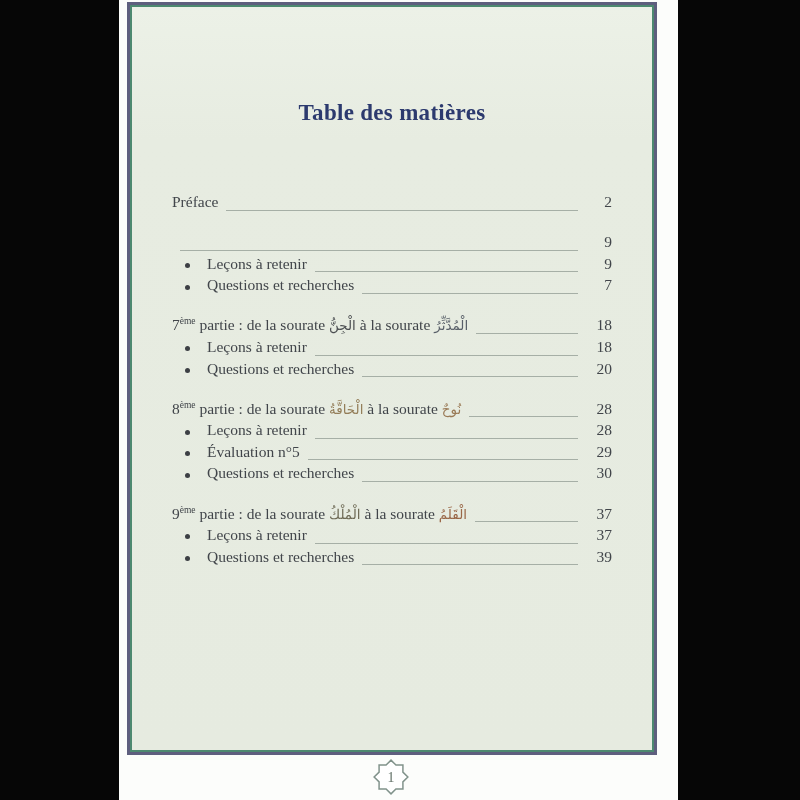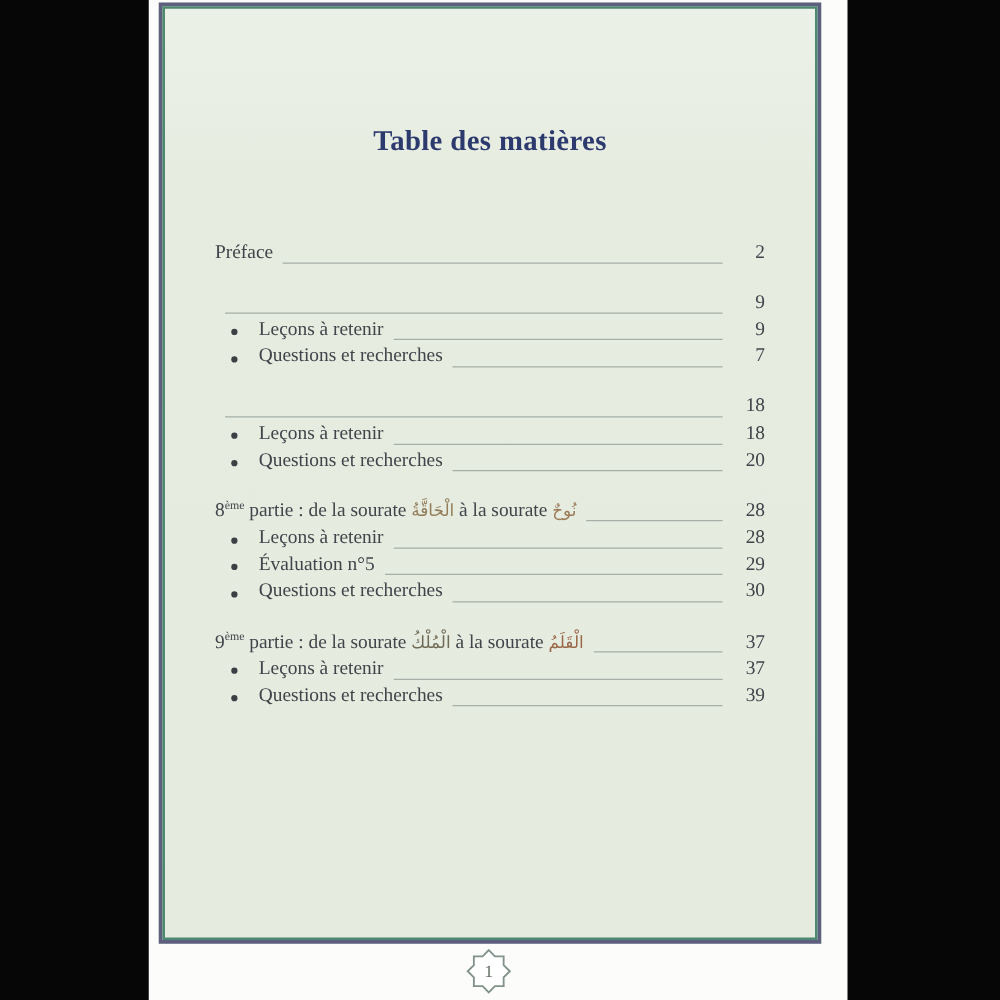--- a/index.html
+++ b/index.html
@@ -77,20 +77,21 @@
             </div>
             <div class="row item">
               <span class="bullet"></span>
               <span class="label">Questions et recherches</span>
               <span class="leader"></span>
               <span class="pagenum">7</span>
             </div>
           </div>
           <div class="section">
             <div class="row">
+              <span class="label"><span>7</span><sup>ème</sup><span> partie : de la sourate </span><span class="ar" style="color: rgb(76, 79, 82);">الْجِنُّ</span><span> à la sourate </span><span class="ar" style="color: rgb(88, 95, 104);">الْمُدَّثِّرُ</span></span>
               <span class="leader"></span>
               <span class="pagenum">18</span>
             </div>
             <div class="row item">
               <span class="bullet"></span>
               <span class="label">Leçons à retenir</span>
               <span class="leader"></span>
               <span class="pagenum">18</span>
             </div>
             <div class="row item">

